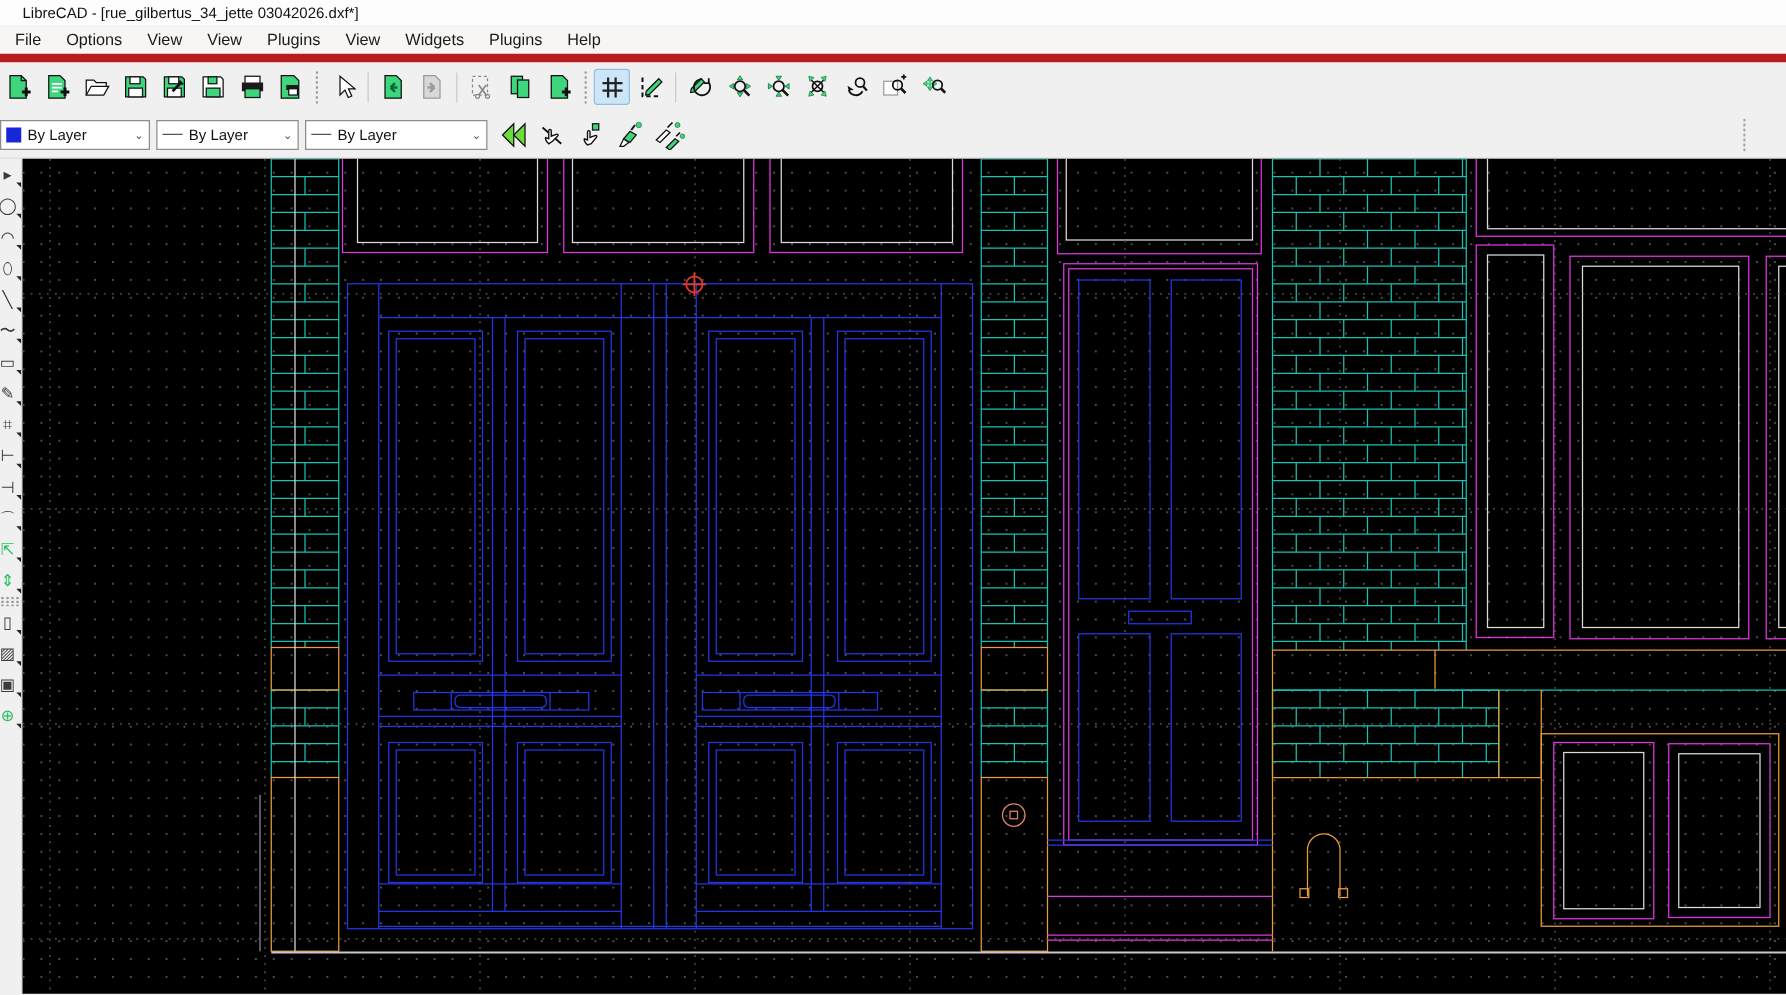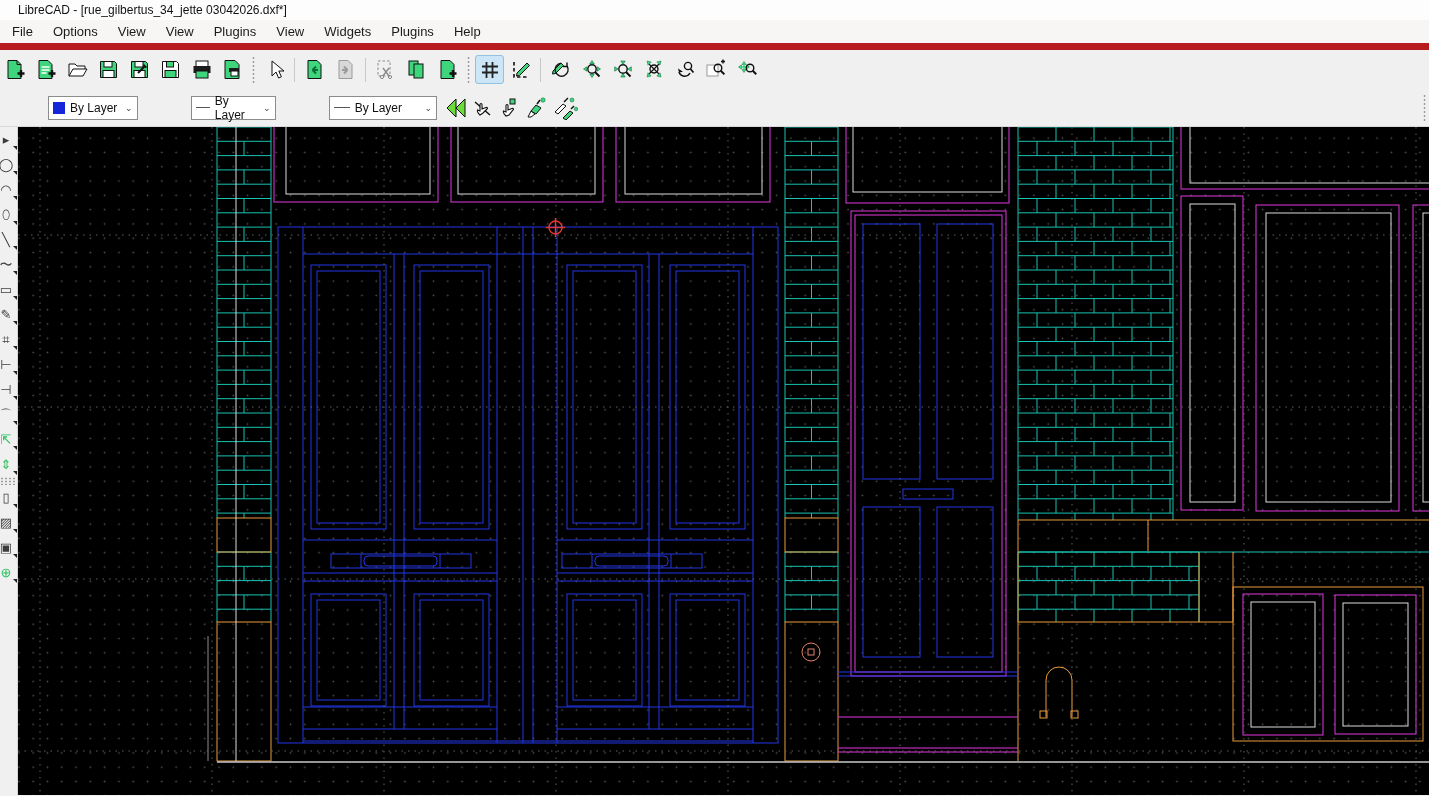--- a/index.html
+++ b/index.html
@@ -16,21 +16,21 @@
   .tb2 { height:38px; border-bottom:1px solid #d8d8d8; }
   .tbtn { width:29px; height:29px; display:flex; align-items:center; justify-content:center;
           border:1px solid transparent; border-radius:3px; margin:0 1px; background:transparent; }
   .tbtn.active { background:#cde6f7; border-color:#92c0e0; }
   .tbtn svg { display:block; }
   .sep { width:7px; height:26px; margin:0 2px;
          background:radial-gradient(circle, #9a9a9a 0.8px, transparent 1.2px);
          background-size:3px 4px; background-position:center; background-repeat:repeat-y; }
   .vline { width:1px; height:24px; background:#c9c9c9; margin:0 4px; }
   .combo { height:24px; background:#fff; border:1px solid #8c8c8c; display:flex;
-           align-items:center; font-size:12px; color:#111; margin-right:5px; padding:0 4px;margin-left:48px; }
+           align-items:center; font-size:12px; color:#111; margin-right:5px; padding:0 4px; }
   .combo .chev { margin-left:auto; font-size:9px; color:#444; padding-left:6px; }
   .combo .swatch-blue { width:12px; height:12px; background:#1726d8; margin-right:5px; }
   .combo .swatch-line { width:16px; height:0; border-top:1.5px solid #555; margin-right:5px; }
   
   .main { position:relative; width:1429px; height:668px; }
   .dock { position:absolute; left:0; top:0; width:18px; height:668px; background:#f0f0f0;
           border-right:1px solid #d5d5d5; overflow:hidden; }
   .dockitem { position:relative; width:18px; height:25px; overflow:hidden;
               display:flex; align-items:center; }
   .dockitem .g { font-size:13px; color:#3c3c3c; margin-left:-5px; width:22px; text-align:center; }

